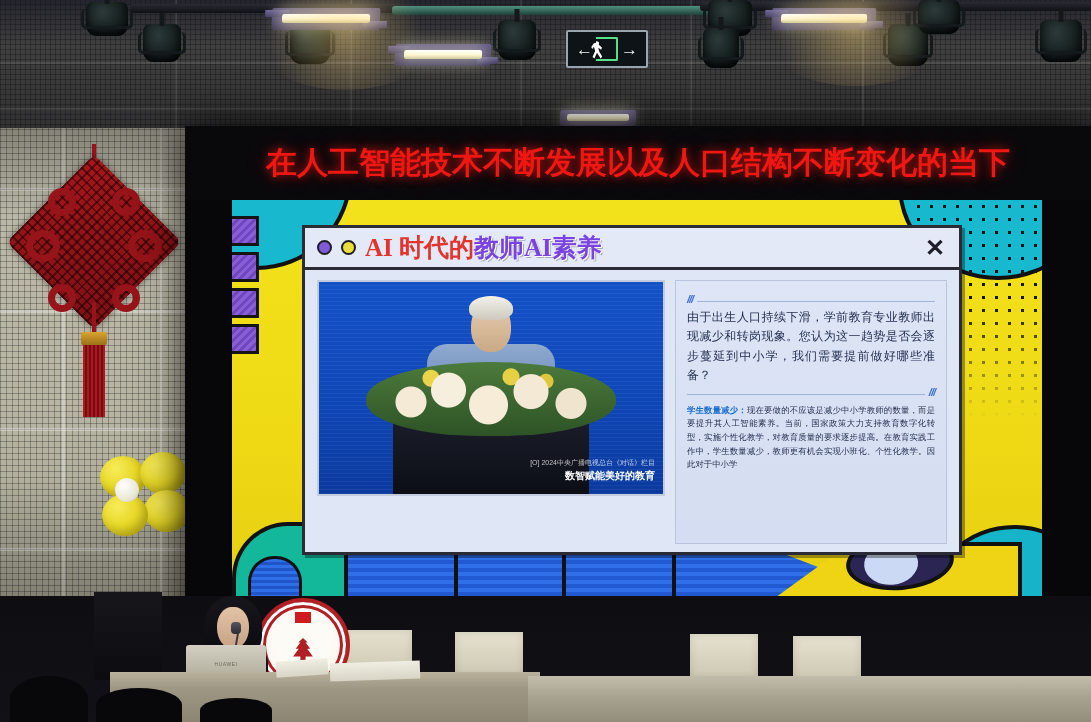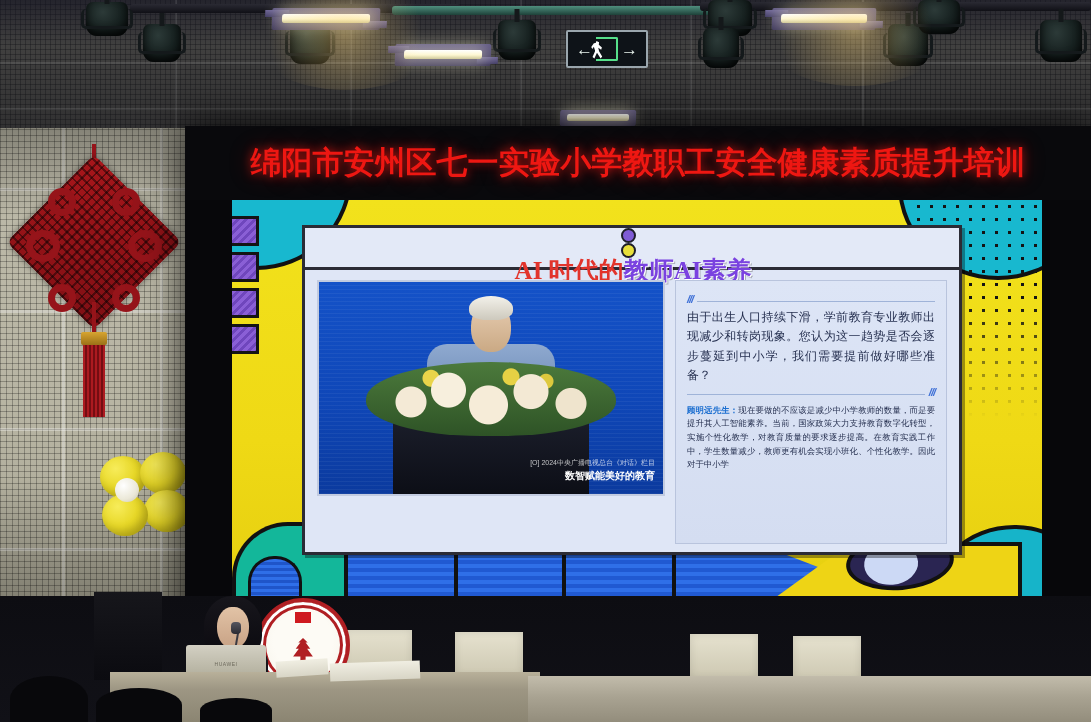--- a/index.html
+++ b/index.html
@@ -231,21 +231,20 @@
   .dialog {
     position: absolute; left: 70px; top: 25px; width: 660px; height: 330px;
     background: #dfe6f6; border: 3px solid #2b2b35;
     box-shadow: 3px 3px 0 rgba(0,0,0,.35);
     display: flex; flex-direction: column;
   }
   .dialog-bar {
     height: 42px; border-bottom: 3px solid #2b2b35;
     display: flex; align-items: center; padding: 0 10px 0 12px;
     background: #e3e9f7;
-    flex-direction: column;
   }
   .dot-o {
     width: 15px; height: 15px; border-radius: 50%;
     border: 2.5px solid #1d1d28; margin-right: 9px; flex: none;
   }
   .dot-o.purple { background: #7f5bd5; }
   .dot-o.yellow { background: #e8df3b; }
   .dlg-title {
     font-family: "Liberation Serif", serif; font-weight: 700;
     font-size: 25px; white-space: nowrap; line-height: 1;
@@ -571,21 +570,21 @@
     <div class="pet" style="left:12px; top:4px;"></div>
     <div class="pet" style="left:52px; top:0px;"></div>
     <div class="pet" style="left:56px; top:38px;"></div>
     <div class="pet" style="left:14px; top:42px;"></div>
     <div class="core"></div>
   </div>
 
   <div class="led-screen">
 
     <div class="led-banner">
-      <div class="txt">绵阳市安州区七一实验小学教职工安全健康素质提升培训</div>
+      <div class="txt">在人工智能技术不断发展以及人口结构不断变化的当下</div>
     </div>
 
     <div class="slide">
       <div class="cyan-tl"></div>
       <div class="cyan-tr"></div>
       <div class="cyan-br"></div>
       <div class="dots"></div>
       <div class="purple-strip">
           <i></i>
           <i></i>
@@ -634,21 +633,21 @@
             <div class="slash-row">
               <span class="slash">///</span>
               <span class="rule"></span>
             </div>
             <div class="q-text">由于出生人口持续下滑，学前教育专业教师出现减少和转岗现象。您认为这一趋势是否会逐步蔓延到中小学，我们需要提前做好哪些准备？</div>
             <div class="slash-row right">
               <span class="rule" style="margin:0 4px 3px 0"></span>
               <span class="slash">///</span>
             </div>
             <div class="a-text">
-              <span class="name">顾明远先生：</span><span>现在要做的不应该是减少中小学教师的数量，而是要提升其人工智能素养。当前，国家政策大力支持教育数字化转型，实施个性化教学，对教育质量的要求逐步提高。在教育实践工作中，学生数量减少，教师更有机会实现小班化、个性化教学。因此对于中小学</span>
+              <span class="name">学生数量减少：</span><span>现在要做的不应该是减少中小学教师的数量，而是要提升其人工智能素养。当前，国家政策大力支持教育数字化转型，实施个性化教学，对教育质量的要求逐步提高。在教育实践工作中，学生数量减少，教师更有机会实现小班化、个性化教学。因此对于中小学</span>
             </div>
           </div>
 
         </div>
       </div>
     </div>
 
     <div class="foam-num" style="left:155px; top:464px; font-size:92px; color:#cdc7bb; opacity:.95;">2025</div>
     <div class="foam-num" style="left:420px; top:470px; font-size:74px; color:#cfc9bd;">造 位</div>
   </div>

